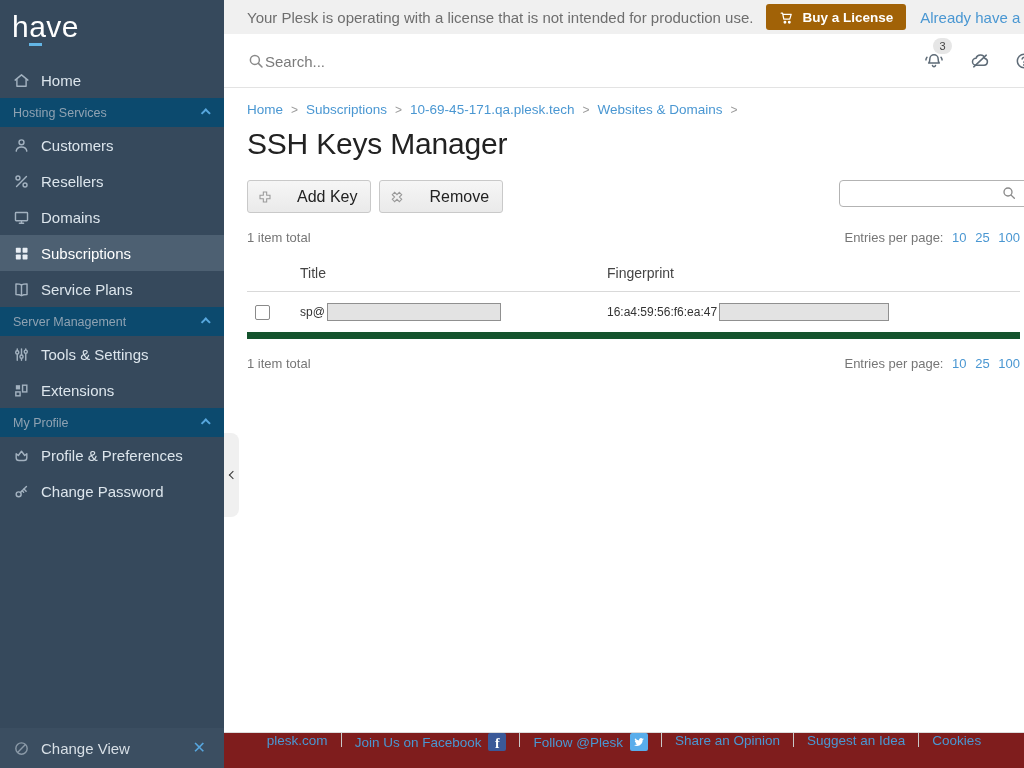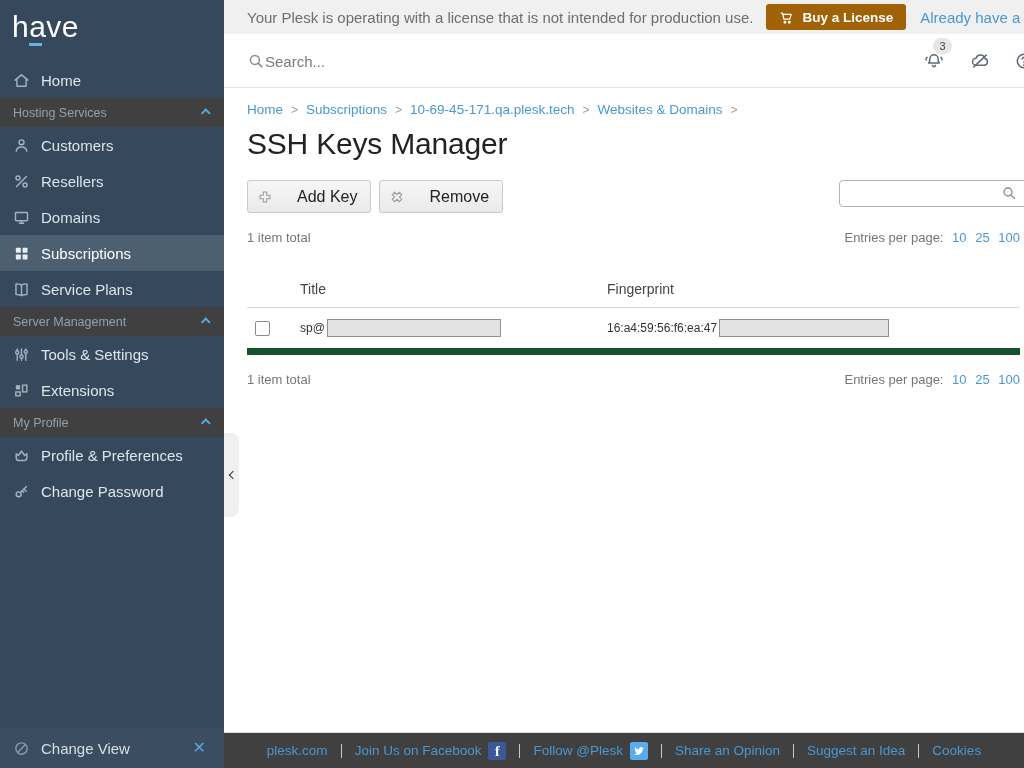--- a/index.html
+++ b/index.html
@@ -9,21 +9,21 @@
   
   .sidebar { position:absolute; left:0; top:0; bottom:0; width:224px; background:#36495c; color:#dce5ec; }
   .logo { position:relative; padding:10px 0 0 12px; height:54px; }
   .logo-text { font-size:30px; font-weight:300; color:#fff; letter-spacing:.5px; }
   .logo-underscore { position:absolute; left:29px; top:43px; width:13px; height:3px; background:#63b5e5; }
   .nav { margin-top:8px; }
   .nav-item { display:flex; align-items:center; gap:11px; height:36px; padding-left:13px; font-size:15px; color:#dce5ec; cursor:pointer; }
   .nav-item .icn { color:#a3b2c0; flex:0 0 auto; }
   .nav-item.selected { background:#4d6072; color:#fff; }
   .nav-item.selected .icn { color:#e8eef4; }
-  .nav-section { display:flex; align-items:center; justify-content:space-between; height:29px; padding:0 14px 0 13px; background:#404040; font-size:12.5px; color:#8fa2b2; cursor:pointer; }
+  .nav-section { display:flex; align-items:center; justify-content:space-between; height:29px; padding:0 14px 0 13px; background:#0c4a6e; font-size:12.5px; color:#8fa2b2; cursor:pointer; }
   .chev-up { width:7px; height:7px; border-left:2px solid #58a7dd; border-top:2px solid #58a7dd; transform:rotate(45deg) translateY(1px); }
   .icn { width:17px; height:17px; display:block; }
   .change-view { position:absolute; left:0; right:0; bottom:0; height:40px; background:#3b4e61; display:flex; align-items:center; padding:0 18px 0 13px; gap:11px; font-size:15px; color:#d7dfe6; cursor:pointer; }
   .change-view .grow { flex:1; }
   .cv-close { color:#57a6de; font-size:16px; line-height:1; cursor:pointer; }
 
   
   .main { position:absolute; left:224px; top:0; right:0; bottom:0; display:flex; flex-direction:column; }
 
   .banner { height:34px; background:#f0f0f0; display:flex; align-items:center; padding-left:23px; flex:0 0 auto; white-space:nowrap; }
@@ -57,35 +57,35 @@
   .btn { display:inline-flex; align-items:center; gap:24px; height:33px; padding:0 13px 0 9px; background:linear-gradient(#f6f6f6,#eaeaea); border:1px solid #c9c9c9; border-radius:3px; font-size:16px; color:#222; cursor:pointer; font-family:"Liberation Sans", sans-serif; }
   .btn .icn { width:16px; height:16px; color:#9a9a9a; }
   .list-search { position:absolute; left:592px; top:0; width:200px; height:27px; }
   .list-search input { width:100%; height:100%; border:1px solid #b3b3b3; border-radius:4px; outline:none; padding:0 28px 0 10px; font-size:13px; }
   .list-search .icn { position:absolute; right:22px; top:5px; width:16px; height:16px; color:#8a8a8a; }
 
   .pg-row { display:flex; justify-content:space-between; align-items:center; font-size:13px; color:#767676; margin-top:23px; }
   .pg-row.bottom { margin-top:17px; }
   .pg-sizes a { color:#4a97d2; text-decoration:none; margin-left:5px; cursor:pointer; }
 
-  table.keys { border-collapse:collapse; width:100%; margin-top:28px; }
+  table.keys { border-collapse:collapse; width:100%; margin-top:12px; }
   table.keys th { text-align:left; font-weight:400; font-size:14px; color:#444; padding:8px 0 10px; border-bottom:1px solid #d9d9d9; }
   table.keys td { padding:0; height:44px; border-bottom:7px solid #14532d; font-size:12px; color:#333; vertical-align:middle; }
   .col-check { width:53px; }
   .col-title { width:307px; }
   .checkbox { display:inline-block; width:15px; height:15px; border:1px solid #8a8a8a; border-radius:2px; background:#fff; margin-left:8px; vertical-align:middle; cursor:pointer; }
   .redact { display:inline-block; vertical-align:middle; background:#e3e3e3; border:1px solid #909090; height:18px; margin-left:2px; }
   .redact.r1 { width:174px; }
   .redact.r2 { width:170px; }
   .cellflex { display:flex; align-items:center; }
 
   .collapse-handle { position:absolute; left:0; top:345px; width:15px; height:84px; background:#f0f0f0; border-radius:0 8px 8px 0; display:flex; align-items:center; justify-content:center; cursor:pointer; }
   .collapse-handle .ch { width:6px; height:6px; border-left:1.5px solid #333; border-top:1.5px solid #333; transform:rotate(-45deg); margin-left:2px; }
 
-  .footer { height:36px; background:#404040; border-top:1px solid #dcdcdc; display:flex; align-items:center; justify-content:center; font-size:13.5px; flex:0 0 auto; }
+  .footer { height:36px; background:#7f1d1d; border-top:1px solid #dcdcdc; display:flex; align-items:flex-start; justify-content:center; font-size:13.5px; flex:0 0 auto; }
   .footer a { color:#4a97d2; text-decoration:none; cursor:pointer; display:inline-flex; align-items:center; gap:7px; }
   .f-div { width:1px; height:14px; background:#c9c9c9; margin:0 13px; }
   .fb-icon { width:18px; height:18px; background:#3b5998; border-radius:2px; color:#fff; font-family:"Liberation Serif", serif; font-weight:700; font-size:14px; display:flex; align-items:flex-end; justify-content:center; line-height:1.1; }
   .tw-icon { width:18px; height:18px; background:#59adeb; border-radius:2px; display:flex; align-items:center; justify-content:center; }
 </style>
 </head>
 <body>
 
 <aside class="sidebar">
   <div class="logo">

